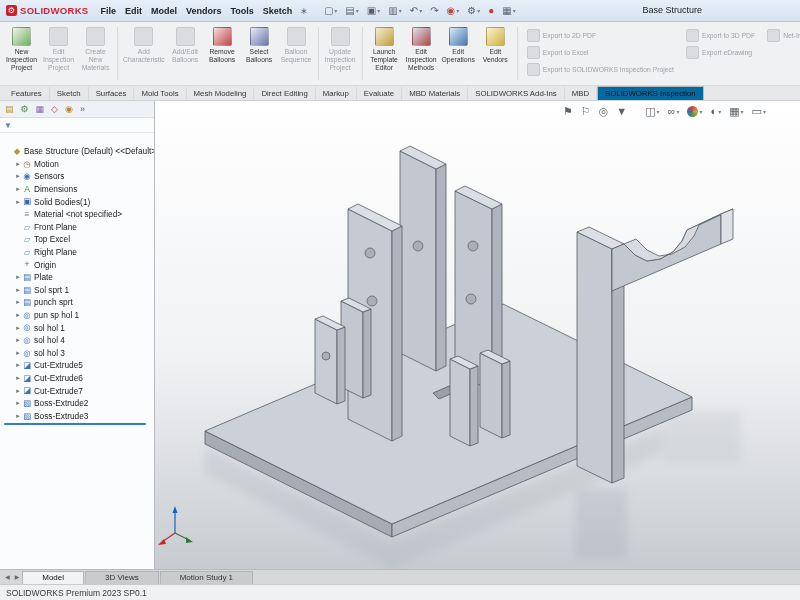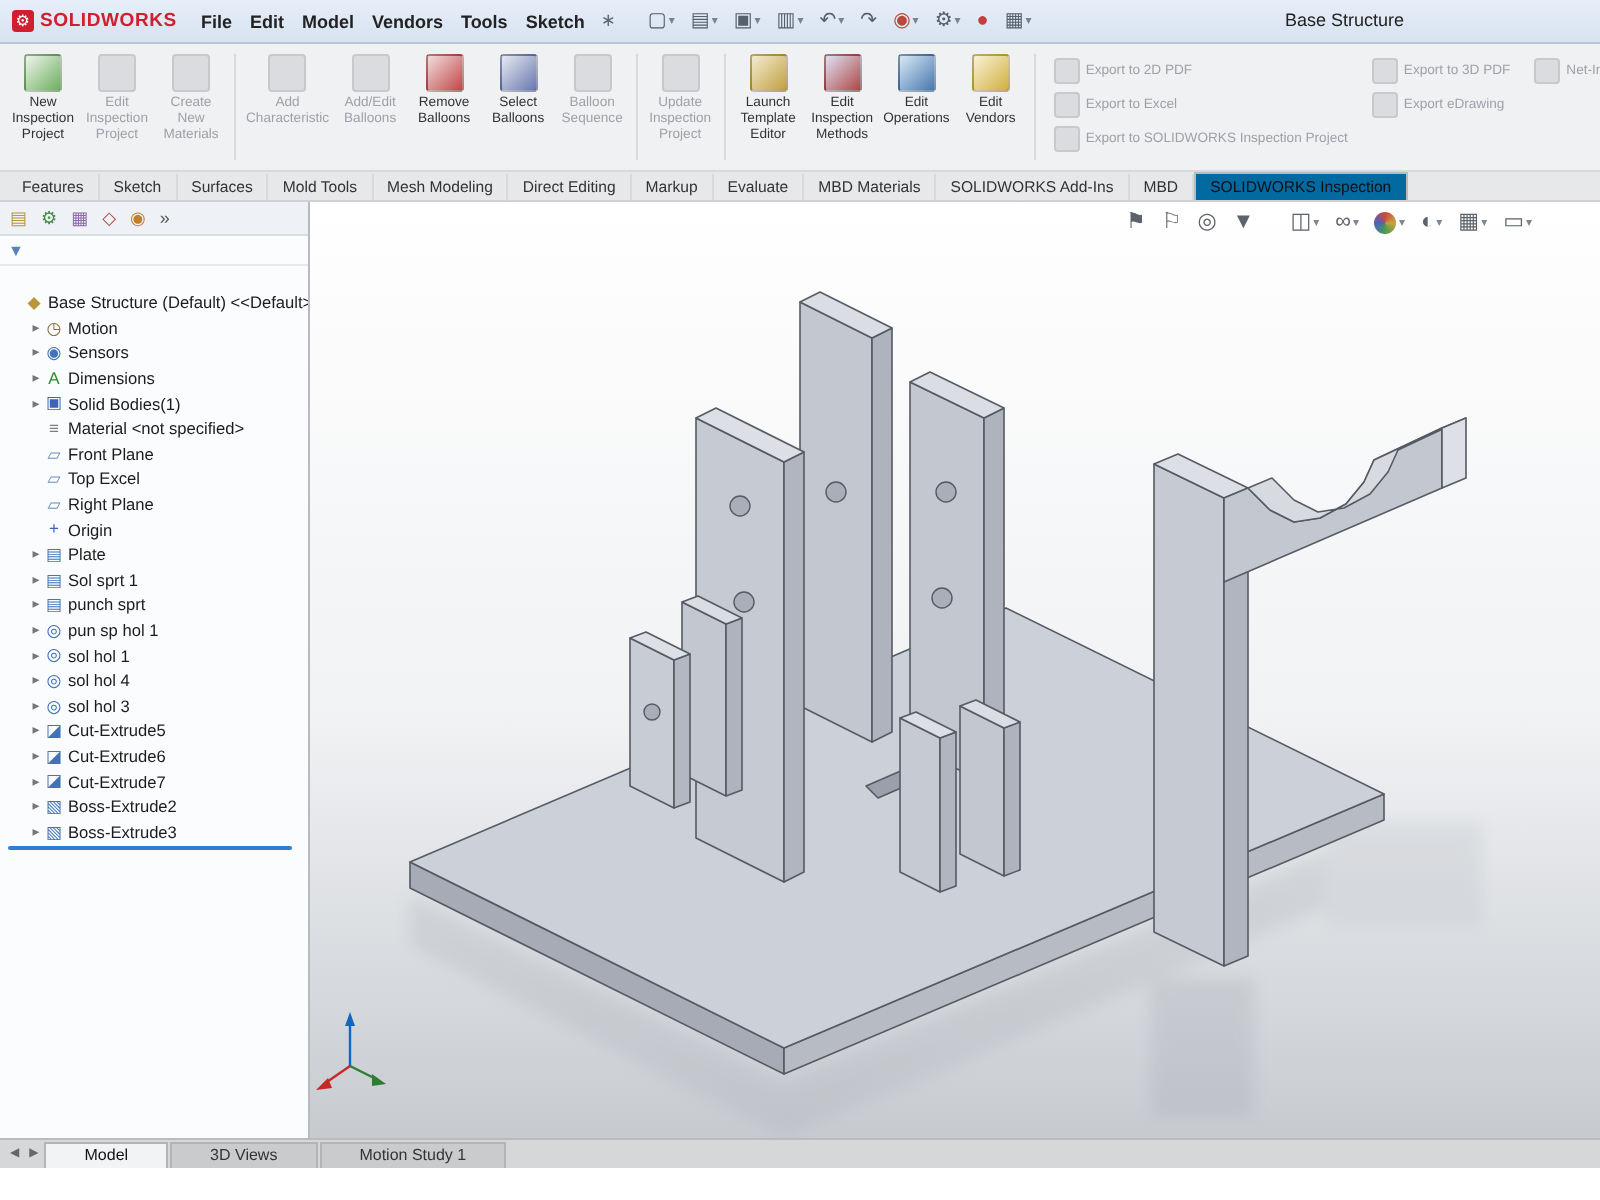--- a/index.html
+++ b/index.html
@@ -484,13 +484,16 @@
   <div class="btabs">
     <span class="bnav">◀</span>
     <span class="bnav">▶</span>
     <div style="display:flex;gap:1px;">
         <div class="btab active">Model</div>
         <div class="btab">3D Views</div>
         <div class="btab">Motion Study 1</div>
       </div>
   </div>
 
+  <div class="statusbar">
+    <span class="status-text">SOLIDWORKS Premium 2023 SP0.1</span>
+  </div>
 </div>
 
 </body></html>

